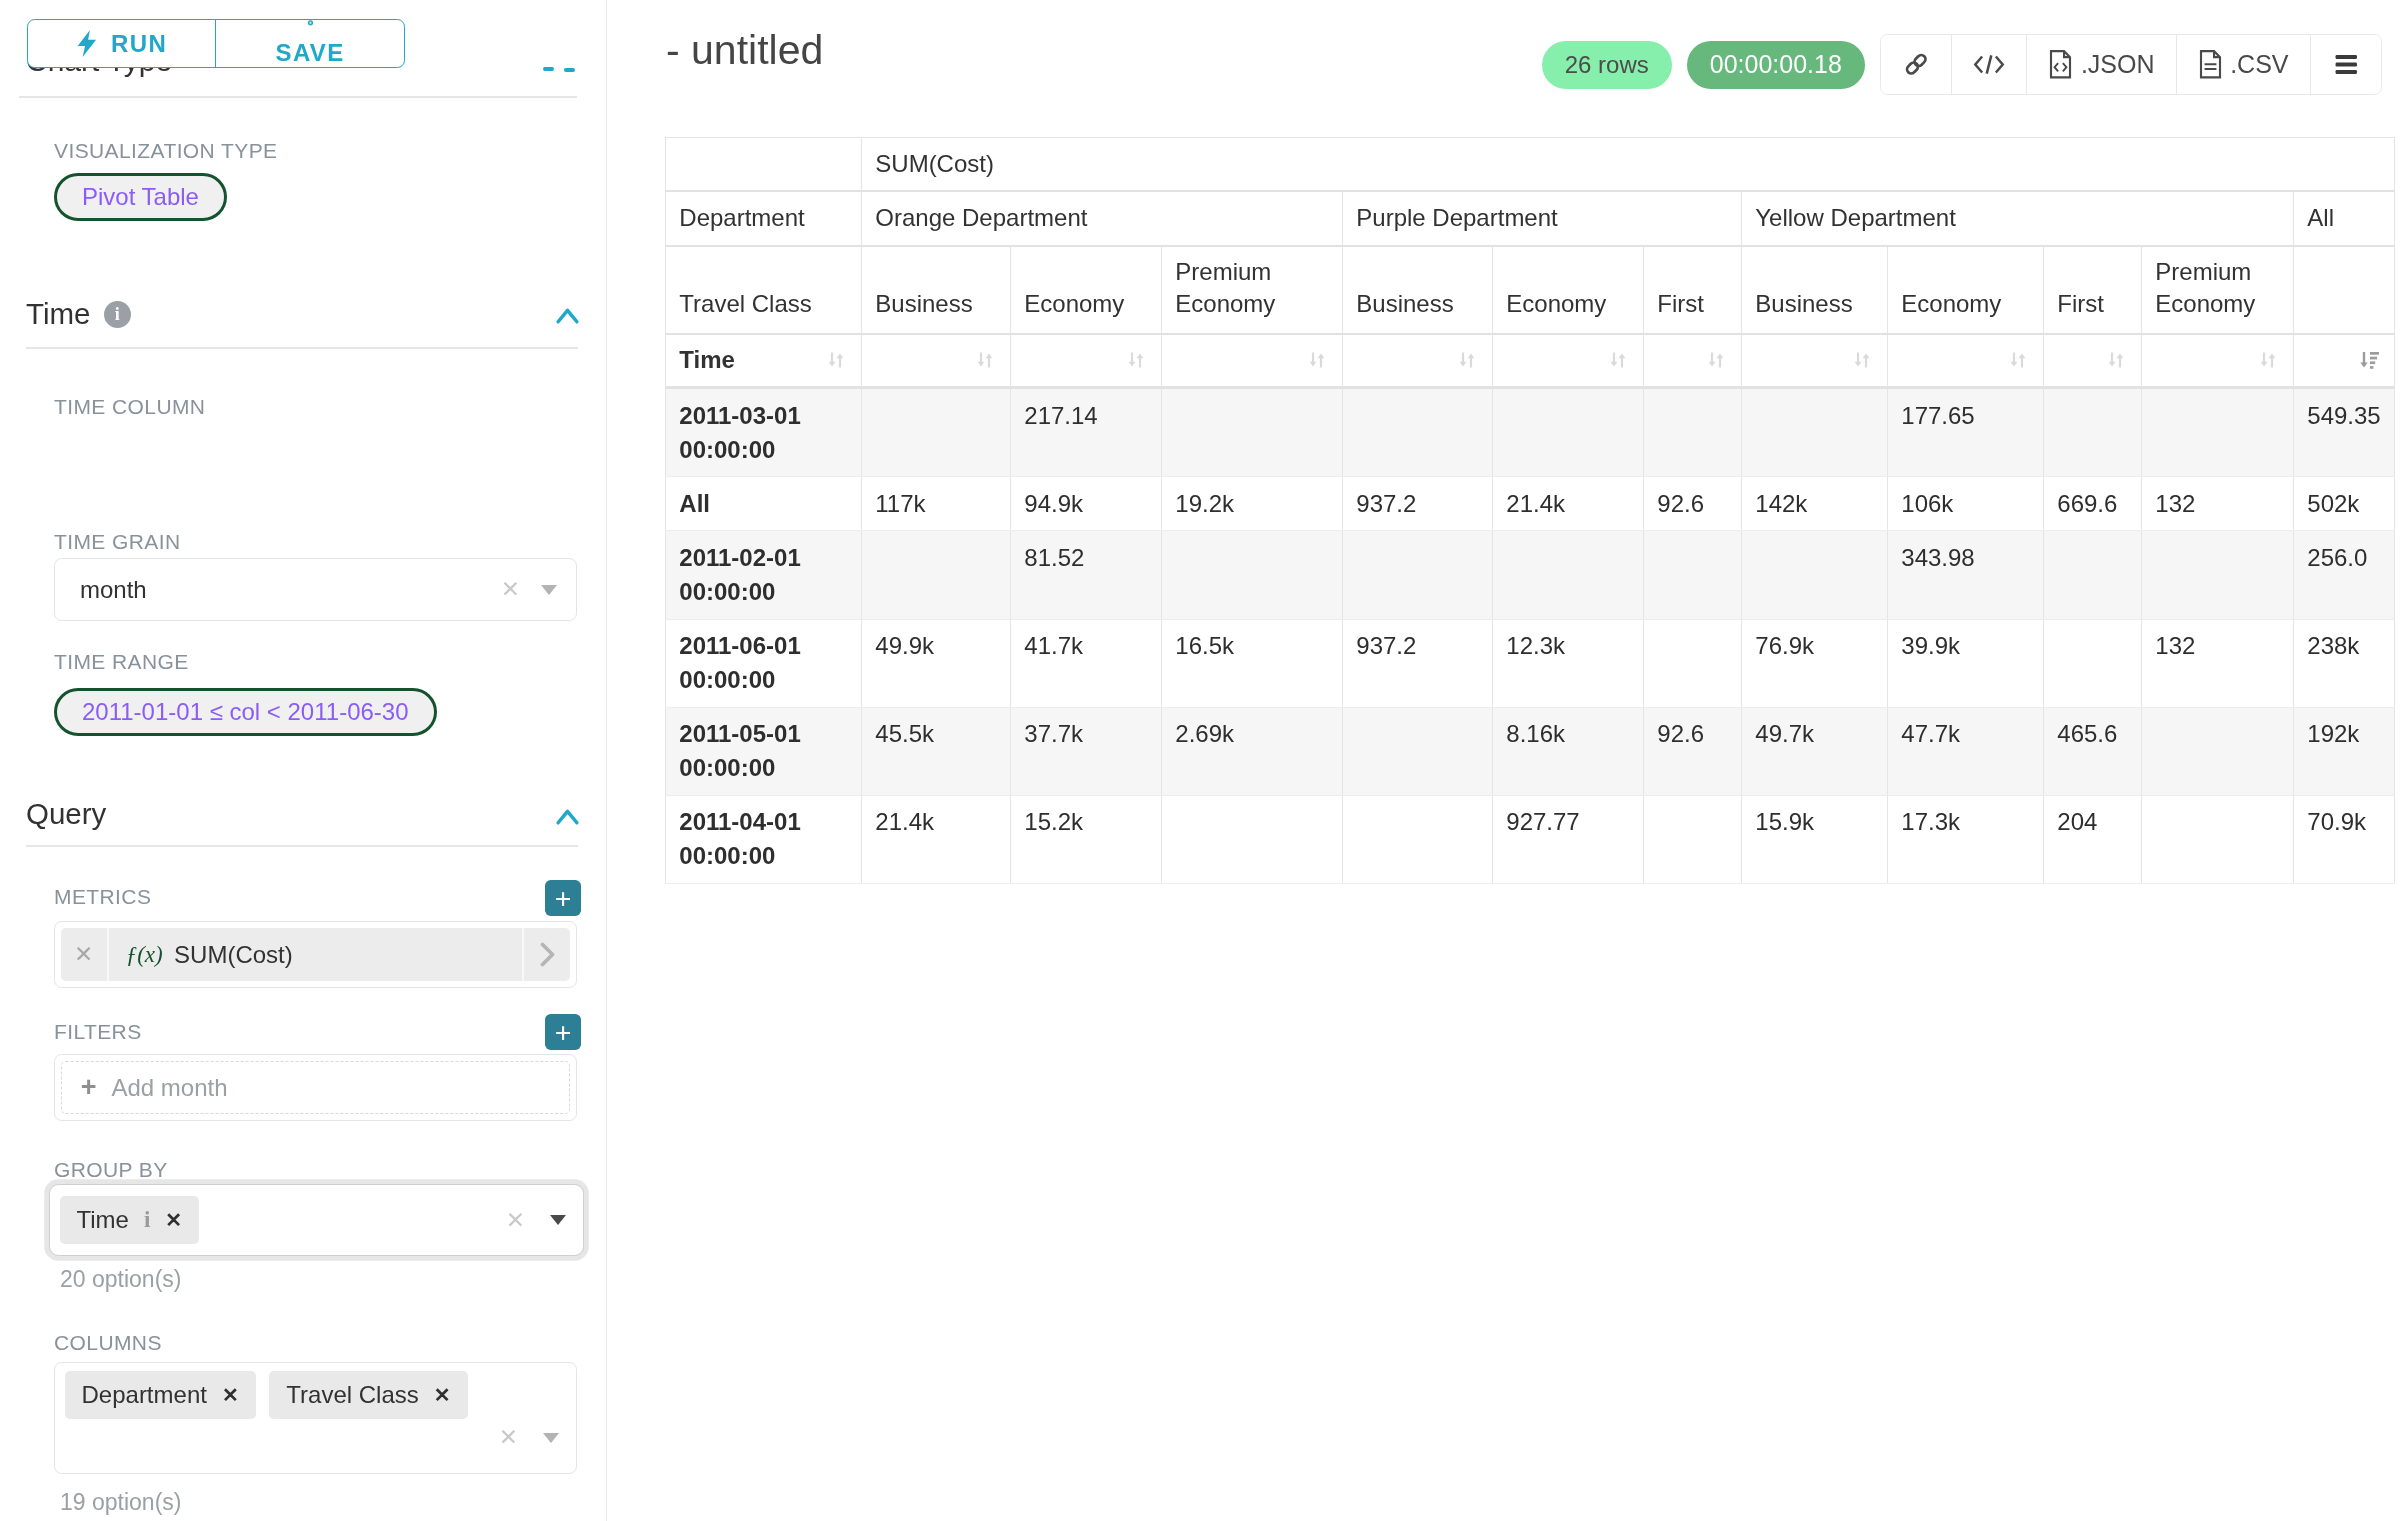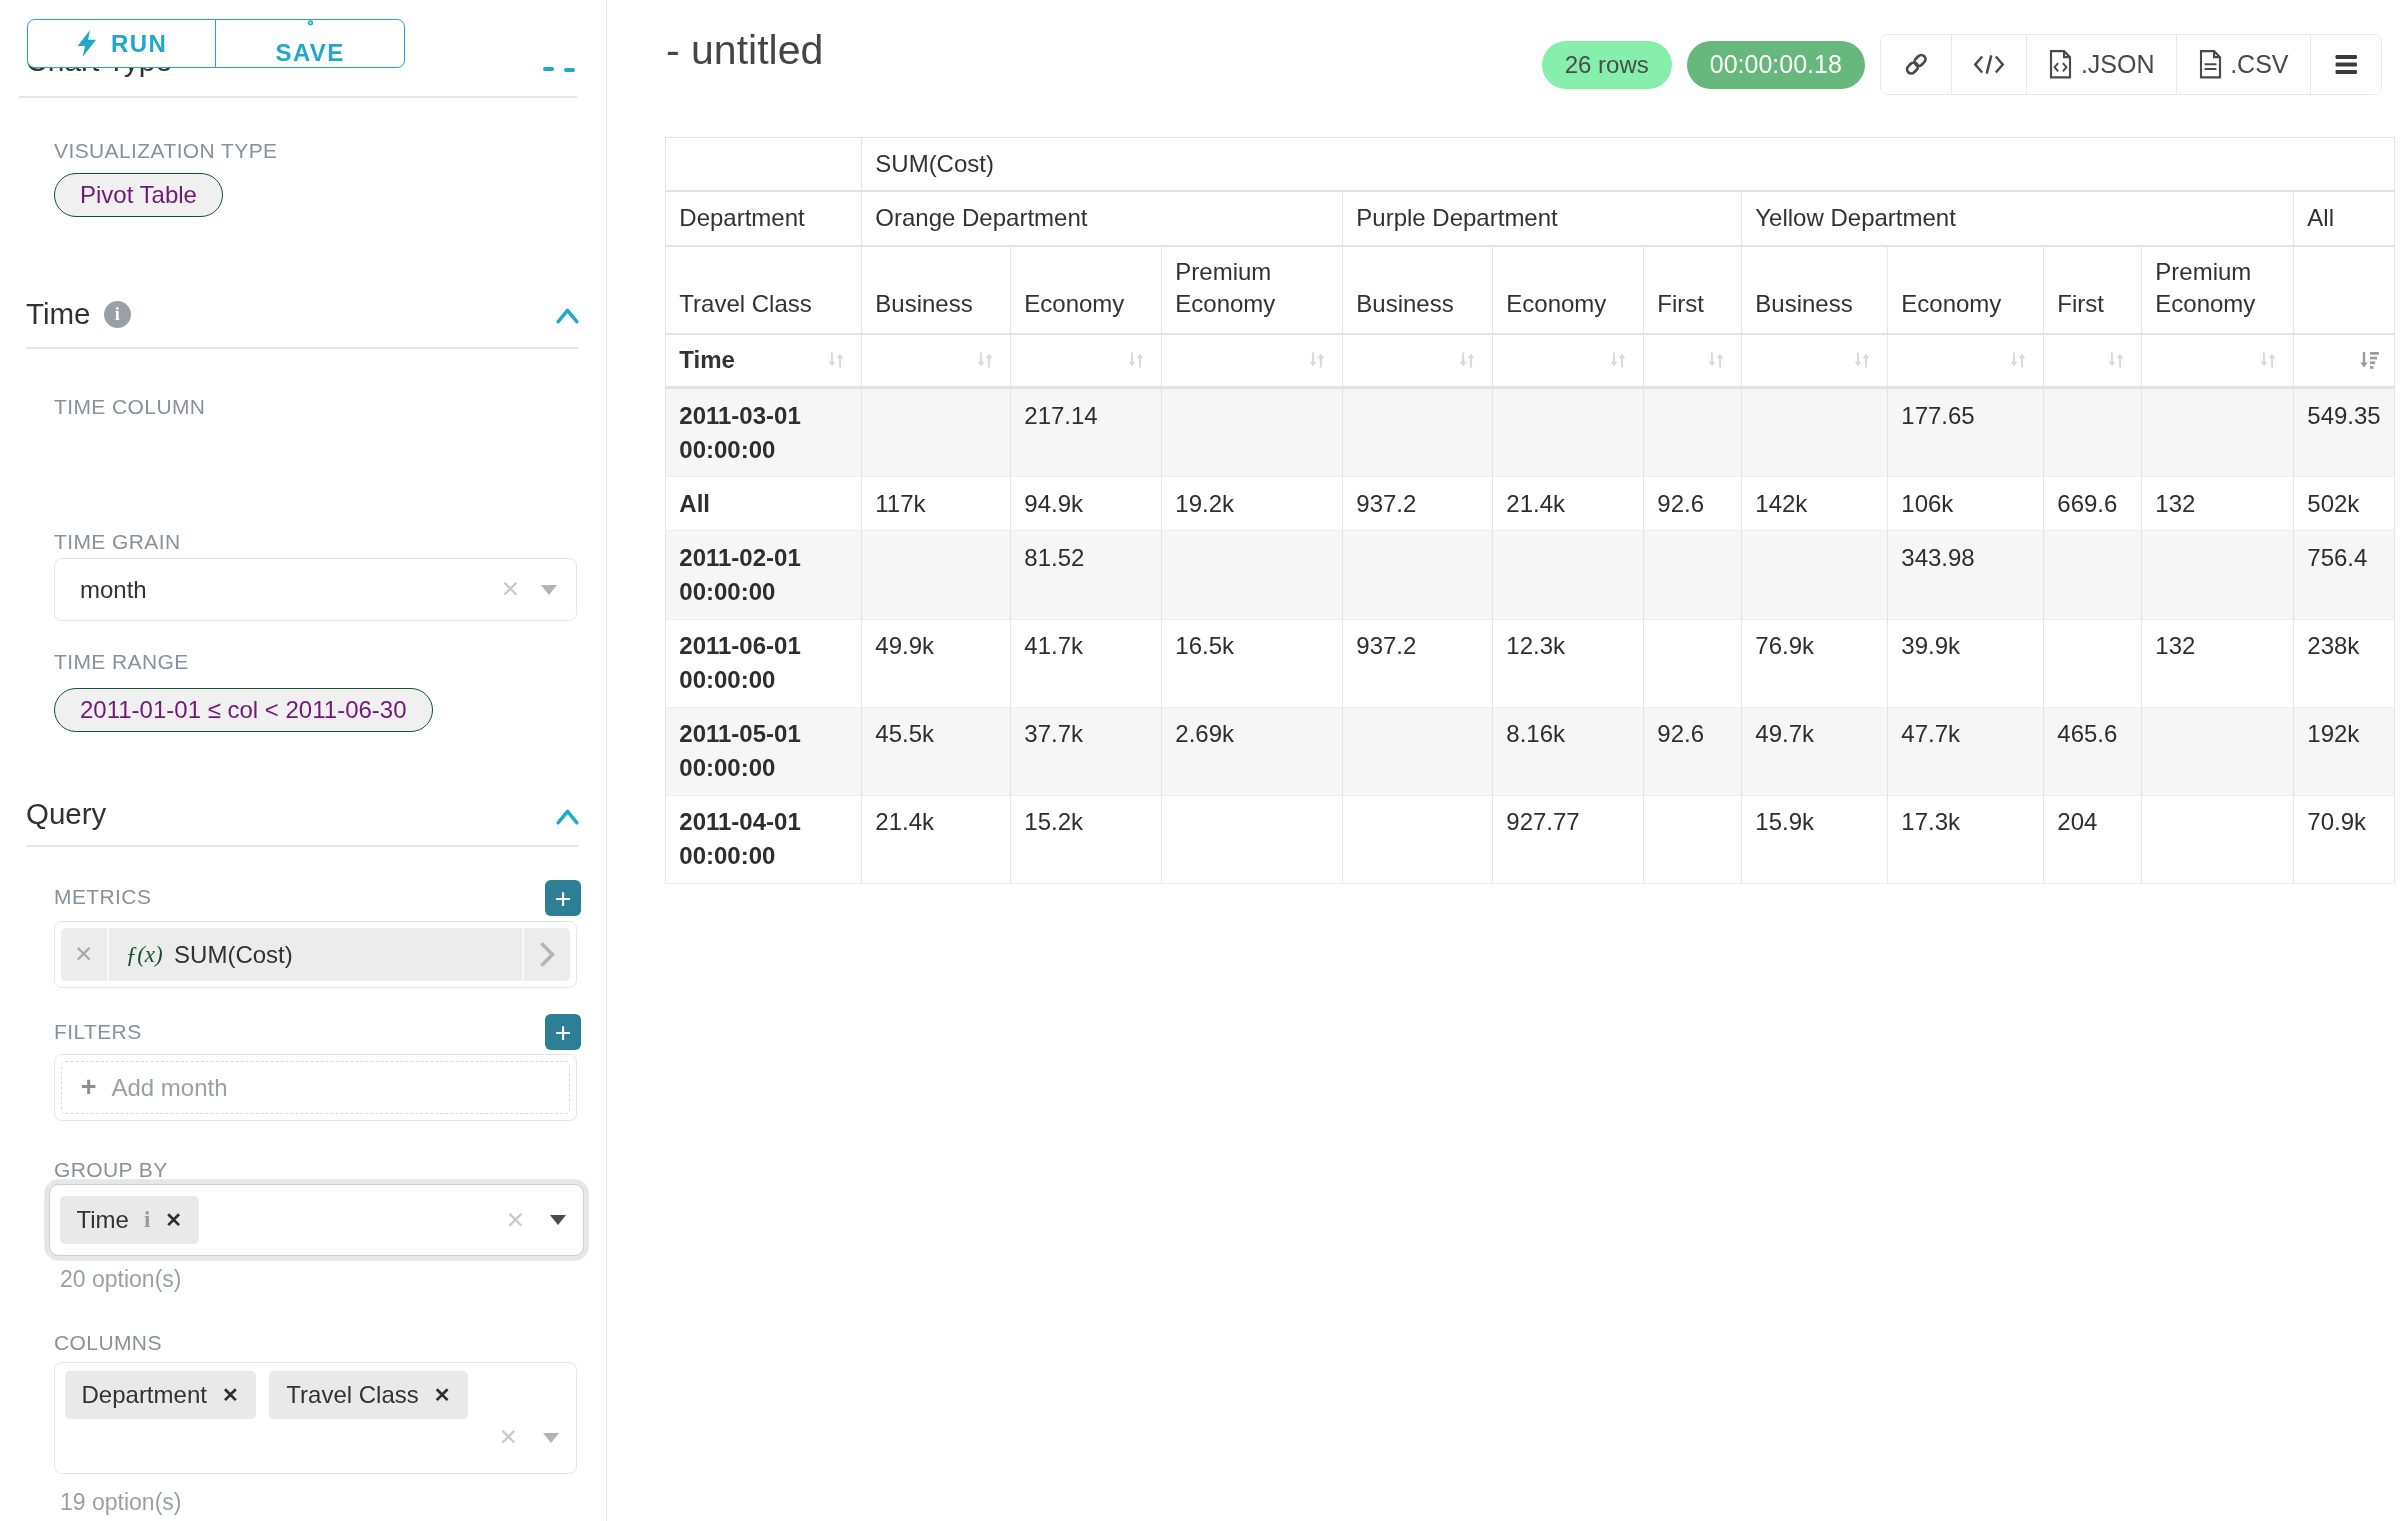--- a/index.html
+++ b/index.html
@@ -9,21 +9,21 @@
   
   .sidebar{position:absolute;left:0;top:0;width:606px;height:1522px;background:#fff;border-right:1.9px solid #e9e9e9;}
   .cut-title{position:absolute;left:26px;top:44px;font-size:30px;color:#323232;z-index:1;white-space:nowrap;}
   .btn-group{position:absolute;left:27px;top:19px;display:flex;z-index:2;}
   .tbtn{height:49px;width:190px;background:#fff;border:1.9px solid #20a7c9;display:flex;align-items:center;justify-content:center;gap:13.3px;color:#20a7c9;font-size:24px;font-weight:700;letter-spacing:1.4px;cursor:pointer;box-sizing:border-box;}
   .tbtn.run{border-radius:7.6px 0 0 7.6px;}
   .tbtn.save{border-radius:0 7.6px 7.6px 0;margin-left:-1.9px;flex-direction:column;}
   .blue-dash{position:absolute;height:3.8px;width:10.5px;background:#1fa8c9;border-radius:1.9px;z-index:1;}
   .divider{position:absolute;left:26px;width:552px;height:1.9px;background:#e6e6e6;}
   .ctl-label{position:absolute;left:54px;font-size:21px;font-weight:500;color:#87929b;letter-spacing:0.4px;}
-  .pill{position:absolute;background:#f0f0f0;border:1px solid #14532d;border-radius:25px;display:inline-flex;align-items:center;padding:0 25px;font-size:24px;color:#701a75;height:42px;}
+  .pill{position:absolute;background:#f0f0f0;border:3px solid #14532d;border-radius:25px;display:inline-flex;align-items:center;padding:0 25px;font-size:24px;color:#8b5cf6;height:42px;}
   .sec-head{position:absolute;left:26px;font-size:29.5px;color:#323232;font-weight:500;display:flex;align-items:center;gap:13.3px;}
   .info-circle{width:27px;height:27px;border-radius:50%;background:#9aa0a6;color:#fff;font-size:18px;font-weight:700;display:inline-flex;align-items:center;justify-content:center;font-family:"Liberation Serif",serif;}
   .chev-up{position:absolute;left:555px;width:25px;height:19px;}
   .select{position:absolute;left:54px;width:523px;border:1.9px solid #e4e4e4;border-radius:7.6px;background:#fff;display:flex;align-items:center;font-size:24px;color:#323232;box-sizing:border-box;padding:0 19px 0 25px;}
   .select .grow{flex:1;}
   .caret{width:0;height:0;border-left:8.6px solid transparent;border-right:8.6px solid transparent;border-top:10.5px solid #b3b3b3;}
   .clear-x{color:#c9c9c9;font-size:23px;margin-right:21px;}
   .plus-btn{position:absolute;width:36px;height:36px;background:#2d7f95;border-radius:5.7px;color:#fff;display:flex;align-items:center;justify-content:center;font-size:28.5px;font-weight:400;cursor:pointer;}
   .metric-box{position:absolute;left:54px;top:921px;width:523px;height:67px;border:1.9px solid #e4e4e4;border-radius:7.6px;box-sizing:border-box;padding:5.7px;}
   .metric-pill{background:#ececec;border-radius:4.8px;height:100%;display:flex;align-items:center;}
@@ -440,21 +440,21 @@
             <td></td>
             <td>81.52</td>
             <td></td>
             <td></td>
             <td></td>
             <td></td>
             <td></td>
             <td>343.98</td>
             <td></td>
             <td></td>
-            <td>756.4</td>
+            <td>256.0</td>
           </tr>
           <tr class="datarow">
             <th>2011-06-01 00:00:00</th>
             <td>49.9k</td>
             <td>41.7k</td>
             <td>16.5k</td>
             <td>937.2</td>
             <td>12.3k</td>
             <td></td>
             <td>76.9k</td>

